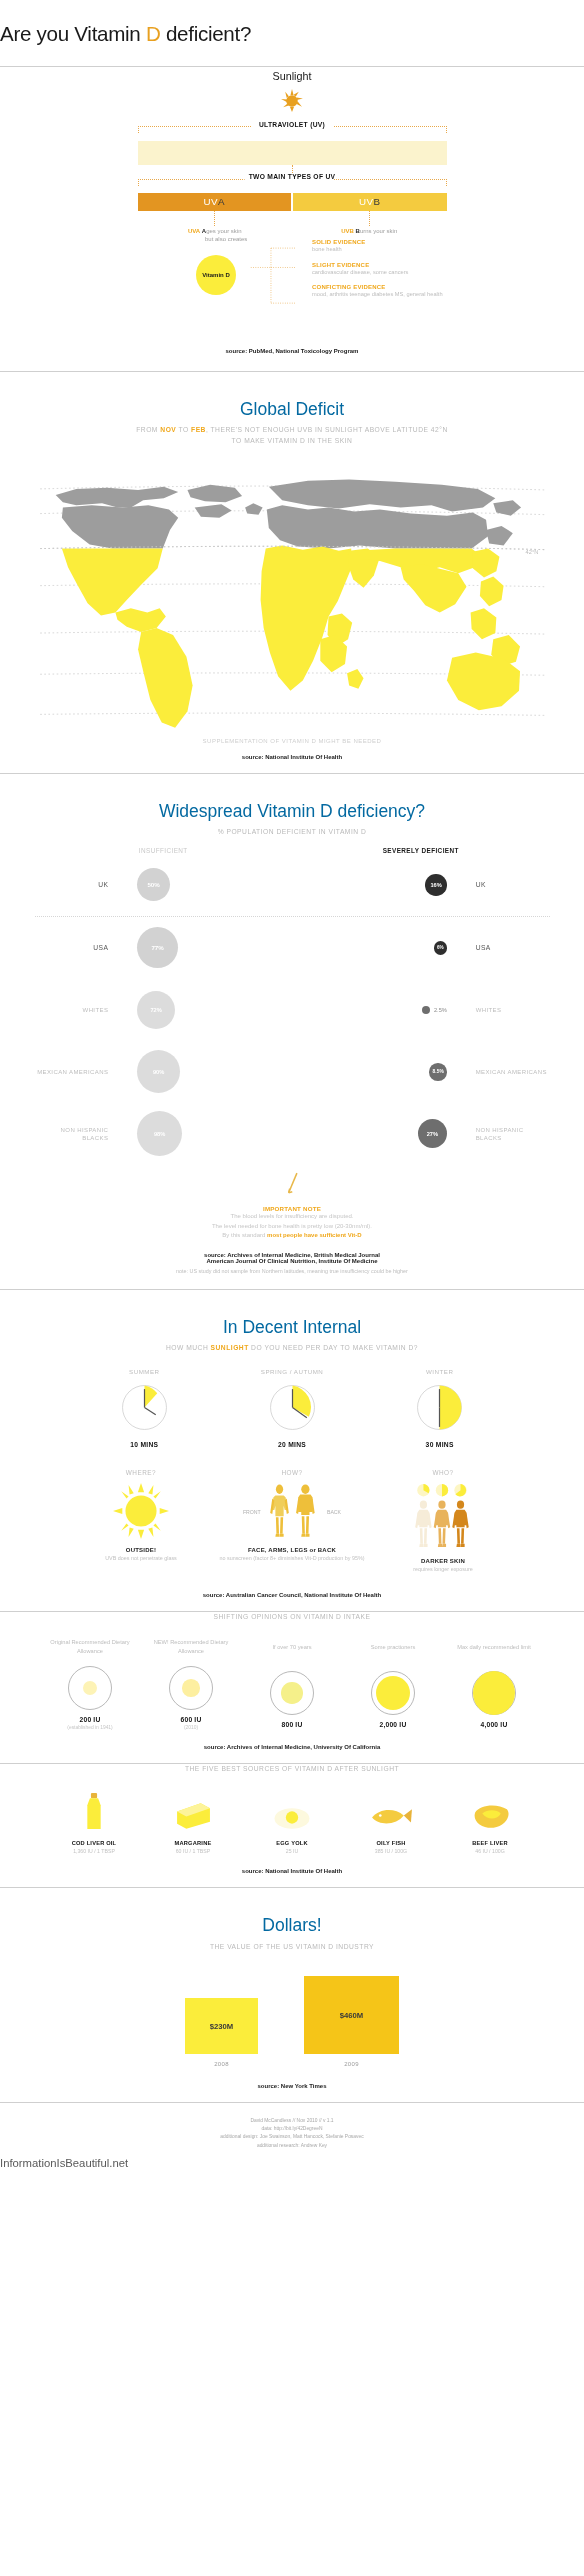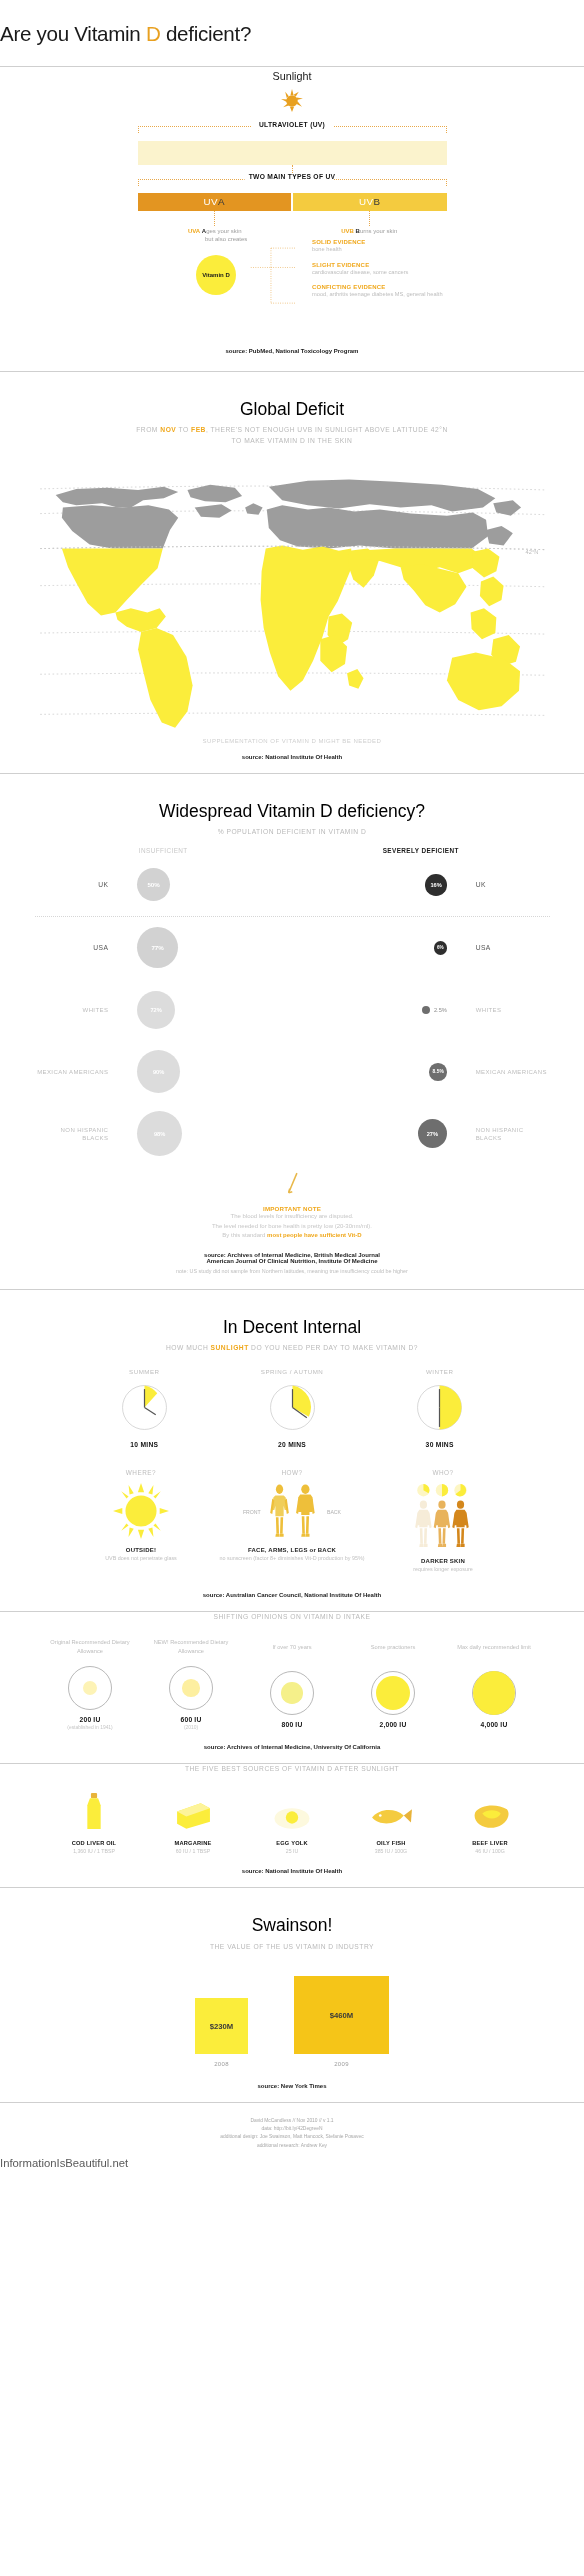--- a/index.html
+++ b/index.html
@@ -22,21 +22,21 @@
     letter-spacing:-0.3px;
     padding:21.6px 0 20.6px 0;
     color:#1a1a1a;
   }
   h1.main-title .d { color:#e8a020; }
 
   h2.sec-title {
     text-align:center;
     font-size:17.5px;
     font-weight:400;
-    color:#000000;
+    color:#0369a1;
     padding:27px 0 5.2px 0;
   }
   .sec-sub {
     text-align:center;
     font-size:6.7px;
     letter-spacing:0.5px;
     color:#b9b9b9;
     line-height:1.55;
     padding:0 41px;
   }
@@ -681,26 +681,26 @@
         <div class="food-name">BEEF LIVER</div>
         <div class="food-iu">46 IU / 100G</div>
       </div>
     </div>
 
     <div class="source" style="padding-top:14.4px;">source: National Institute Of Health</div>
   </div>
   <div class="divider"></div>
 
   <div class="section">
-    <h2 class="sec-title">Swainson!</h2>
+    <h2 class="sec-title">Dollars!</h2>
     <div class="sec-sub">THE VALUE OF THE US VITAMIN D INDUSTRY</div>
 
     <div class="dollars">
       <div class="dol-cell">
-        <div class="dol-box" style="width:53px;height:56px;background:#fbed3b;">$230M</div>
+        <div class="dol-box" style="width:73px;height:56px;background:#fbed3b;">$230M</div>
         <div class="dol-year">2008</div>
       </div>
       <div class="dol-cell">
         <div class="dol-box" style="width:95px;height:78px;background:#f5c518;">$460M</div>
         <div class="dol-year">2009</div>
       </div>
     </div>
 
     <div class="source" style="padding-top:15.5px;">source: New York Times</div>
   </div>

